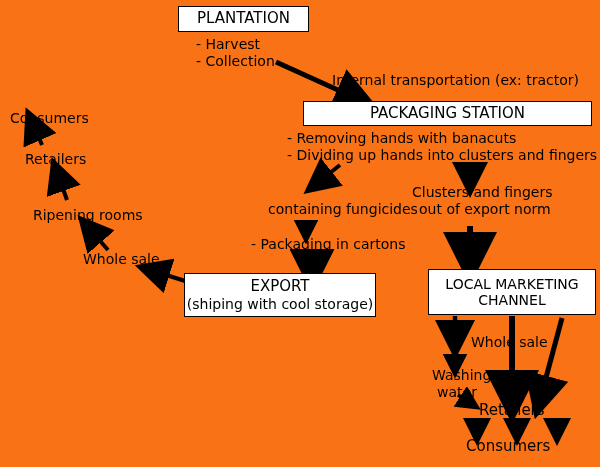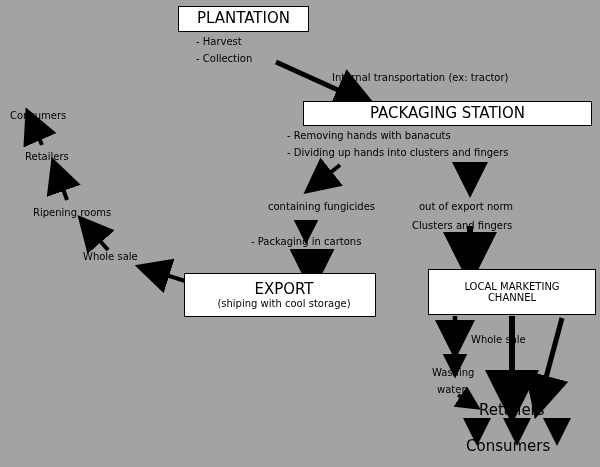--- a/index.html
+++ b/index.html
@@ -4,21 +4,21 @@
 <style>
   html, body {
     margin: 0;
     padding: 0;
     background: #ffffff;
   }
   #canvas {
     position: relative;
     width: 600px;
     height: 467px;
-    background: #a3a3a3;
+    background: #f97316;
     font-family: "DejaVu Sans", sans-serif;
     color: #000000;
     overflow: hidden;
   }
   .box {
     position: absolute;
     border: 1px solid #000000;
     background: #ffffff;
     box-sizing: border-box;
     display: flex;
@@ -38,21 +38,21 @@
     left: 0;
     top: 0;
     width: 600px;
     height: 467px;
     pointer-events: none;
   }
   .big {
     font-size: 15px;
   }
   .med {
-    font-size: 10px;
+    font-size: 14px;
   }
 </style>
 </head>
 <body>
 
 <div id="canvas">
 
   <svg class="arrows" viewBox="0 0 600 467">
     <defs>
       <marker id="ah" markerWidth="9" markerHeight="9" refX="5" refY="4.5" orient="auto">
@@ -109,24 +109,24 @@
   <div class="box" style="left:303px; top:101px; width:289px; height:25px;">
     <span class="big">PACKAGING STATION</span>
   </div>
   <div class="txt med" style="left:287px; top:130px;">- Removing hands with banacuts</div>
   <div class="txt med" style="left:287px; top:147px;">- Dividing up hands into clusters and fingers</div>
 
   <div class="txt med" style="left:268px; top:201px;">containing fungicides</div>
 
   <div class="txt med" style="left:251px; top:236px;">- Packaging in cartons</div>
 
-  <div class="txt med" style="left:412px; top:184px;margin-top:36px;">Clusters and fingers</div>
+  <div class="txt med" style="left:412px; top:184px;">Clusters and fingers</div>
   <div class="txt med" style="left:419px; top:201px;">out of export norm</div>
 
-  <div class="box" style="left:184px; top:273px; width:192px; height:44px;padding-left:8px;">
+  <div class="box" style="left:184px; top:273px; width:192px; height:44px;">
     <span class="big">EXPORT</span>
     <span class="med">(shiping with cool storage)</span>
   </div>
 
   <div class="box" style="left:428px; top:269px; width:168px; height:46px;">
     <span class="med">LOCAL MARKETING</span>
     <span class="med">CHANNEL</span>
   </div>
 
   <div class="txt med" style="left:83px; top:251px;">Whole sale</div>

